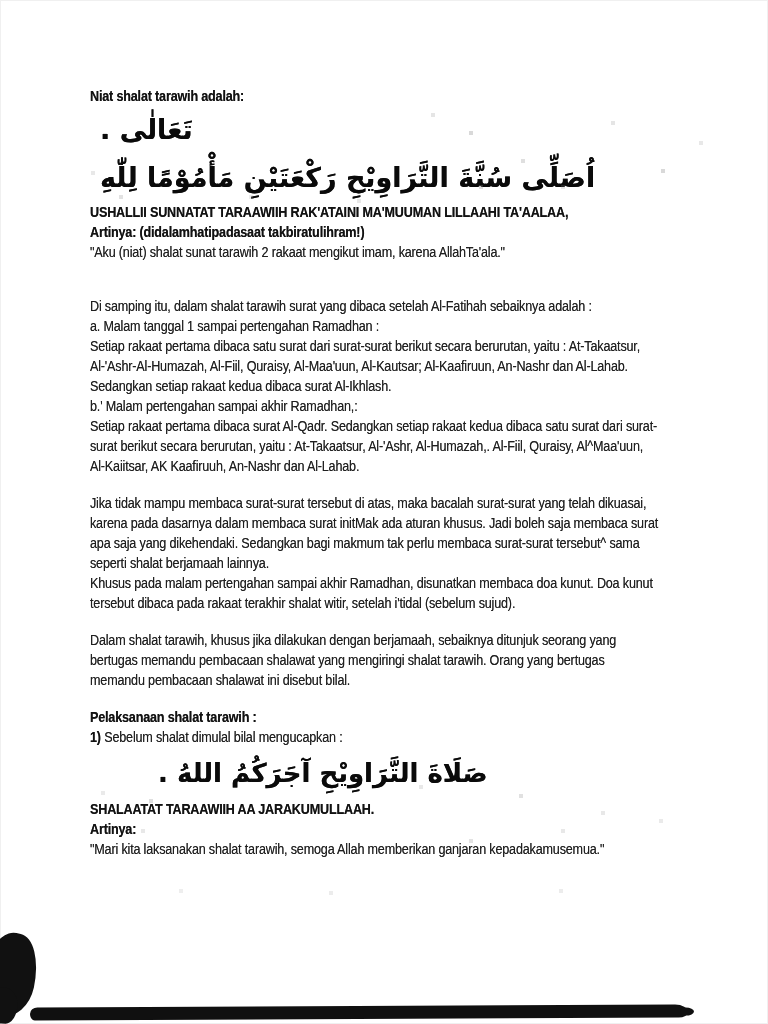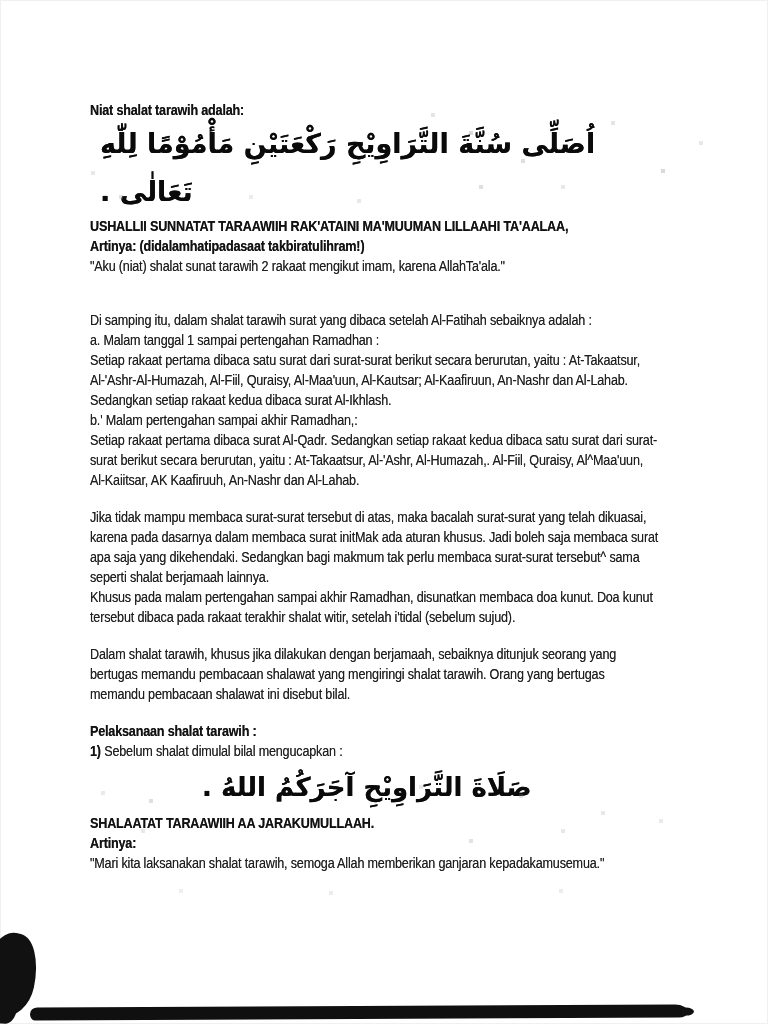--- a/index.html
+++ b/index.html
@@ -5,38 +5,38 @@
   html,body{margin:0;padding:0;}
   body{
     width:768px;height:1024px;position:relative;overflow:hidden;
     background:#ffffff;
     font-family:"Liberation Sans", sans-serif;
   }
   .page-frame{
     position:absolute;inset:0;border:1px solid #f0f0f0;pointer-events:none;
   }
   #doc{
-    position:absolute;left:90px;top:100px;width:640px;color:#1f1f1f;
+    position:absolute;left:90px;top:86px;width:640px;color:#1f1f1f;
   }
   .ln{
     font-size:14px;line-height:20px;white-space:nowrap;
     letter-spacing:-0.2px;
     transform:scaleX(0.9);transform-origin:0 50%;
     text-shadow:0 0 0.5px rgba(25,25,25,0.65);
   }
   .b, .ln.bold{font-weight:700;color:#121212;text-shadow:0 0 0.6px rgba(10,10,10,0.7);}
   .gap{height:17px;}
   .arabic{
     direction:rtl;unicode-bidi:isolate;white-space:nowrap;
     font-family:"DejaVu Sans", sans-serif;font-weight:700;color:#0a0a0a;
     width:-moz-fit-content;width:fit-content;
     text-shadow:0 0 0.6px rgba(0,0,0,0.8);
   }
   .arabic-xl{font-size:27px;line-height:48px;margin-left:10px;}
-  .arabic-lg{font-size:26px;line-height:52px;margin-left:112px;}
+  .arabic-lg{font-size:26px;line-height:52px;margin-left:68px;}
   
   .noise{position:absolute;width:2px;height:2px;background:transparent;pointer-events:none;}
   .noise-1{
     left:0;top:0;
     box-shadow:470px 132px 0 1px rgba(130,130,130,.30), 522px 160px 0 1px rgba(140,140,140,.28),
       612px 122px 0 1px rgba(150,150,150,.25), 662px 170px 0 1px rgba(130,130,130,.30),
       700px 142px 0 1px rgba(150,150,150,.22), 480px 186px 0 1px rgba(140,140,140,.28),
       562px 186px 0 1px rgba(150,150,150,.22), 432px 114px 0 1px rgba(150,150,150,.25),
       120px 196px 0 1px rgba(140,140,140,.25), 358px 200px 0 1px rgba(150,150,150,.22),
       92px 172px 0 1px rgba(150,150,150,.22), 250px 196px 0 1px rgba(160,160,160,.2);
@@ -71,22 +71,22 @@
     background:#101010;border-radius:40% 60% 60% 40%/50%;
   }
 </style>
 </head>
 <body>
 
 <div class="page-frame"></div>
 
 <div id="doc">
   <div class="ln bold">Niat shalat tarawih adalah:</div>
+  <div class="arabic arabic-xl">تَعَالٰى .</div>
   <div class="arabic arabic-xl">اُصَلِّى سُنَّةَ التَّرَاوِيْحِ رَكْعَتَيْنِ مَأْمُوْمًا لِلّٰهِ</div>
-  <div class="arabic arabic-xl">تَعَالٰى .</div>
   <div class="ln bold">USHALLII SUNNATAT TARAAWIIH RAK'ATAINI MA'MUUMAN LILLAAHI TA'AALAA,</div>
   <div class="ln bold">Artinya: (didalamhatipadasaat takbiratulihram!)</div>
   <div class="ln">"Aku (niat) shalat sunat tarawih 2 rakaat mengikut imam, karena AllahTa'ala."</div>
   <div class="gap"></div>
   <div class="gap"></div>
   <div>
       <div class="ln">Di samping itu, dalam shalat tarawih surat yang dibaca setelah Al-Fatihah sebaiknya adalah :</div>
       <div class="ln">a. Malam tanggal 1 sampai pertengahan Ramadhan :</div>
       <div class="ln">Setiap rakaat pertama dibaca satu surat dari surat-surat berikut secara berurutan, yaitu : At-Takaatsur,</div>
       <div class="ln">Al-'Ashr-Al-Humazah, Al-Fiil, Quraisy, Al-Maa'uun, Al-Kautsar; Al-Kaafiruun, An-Nashr dan Al-Lahab.</div>

